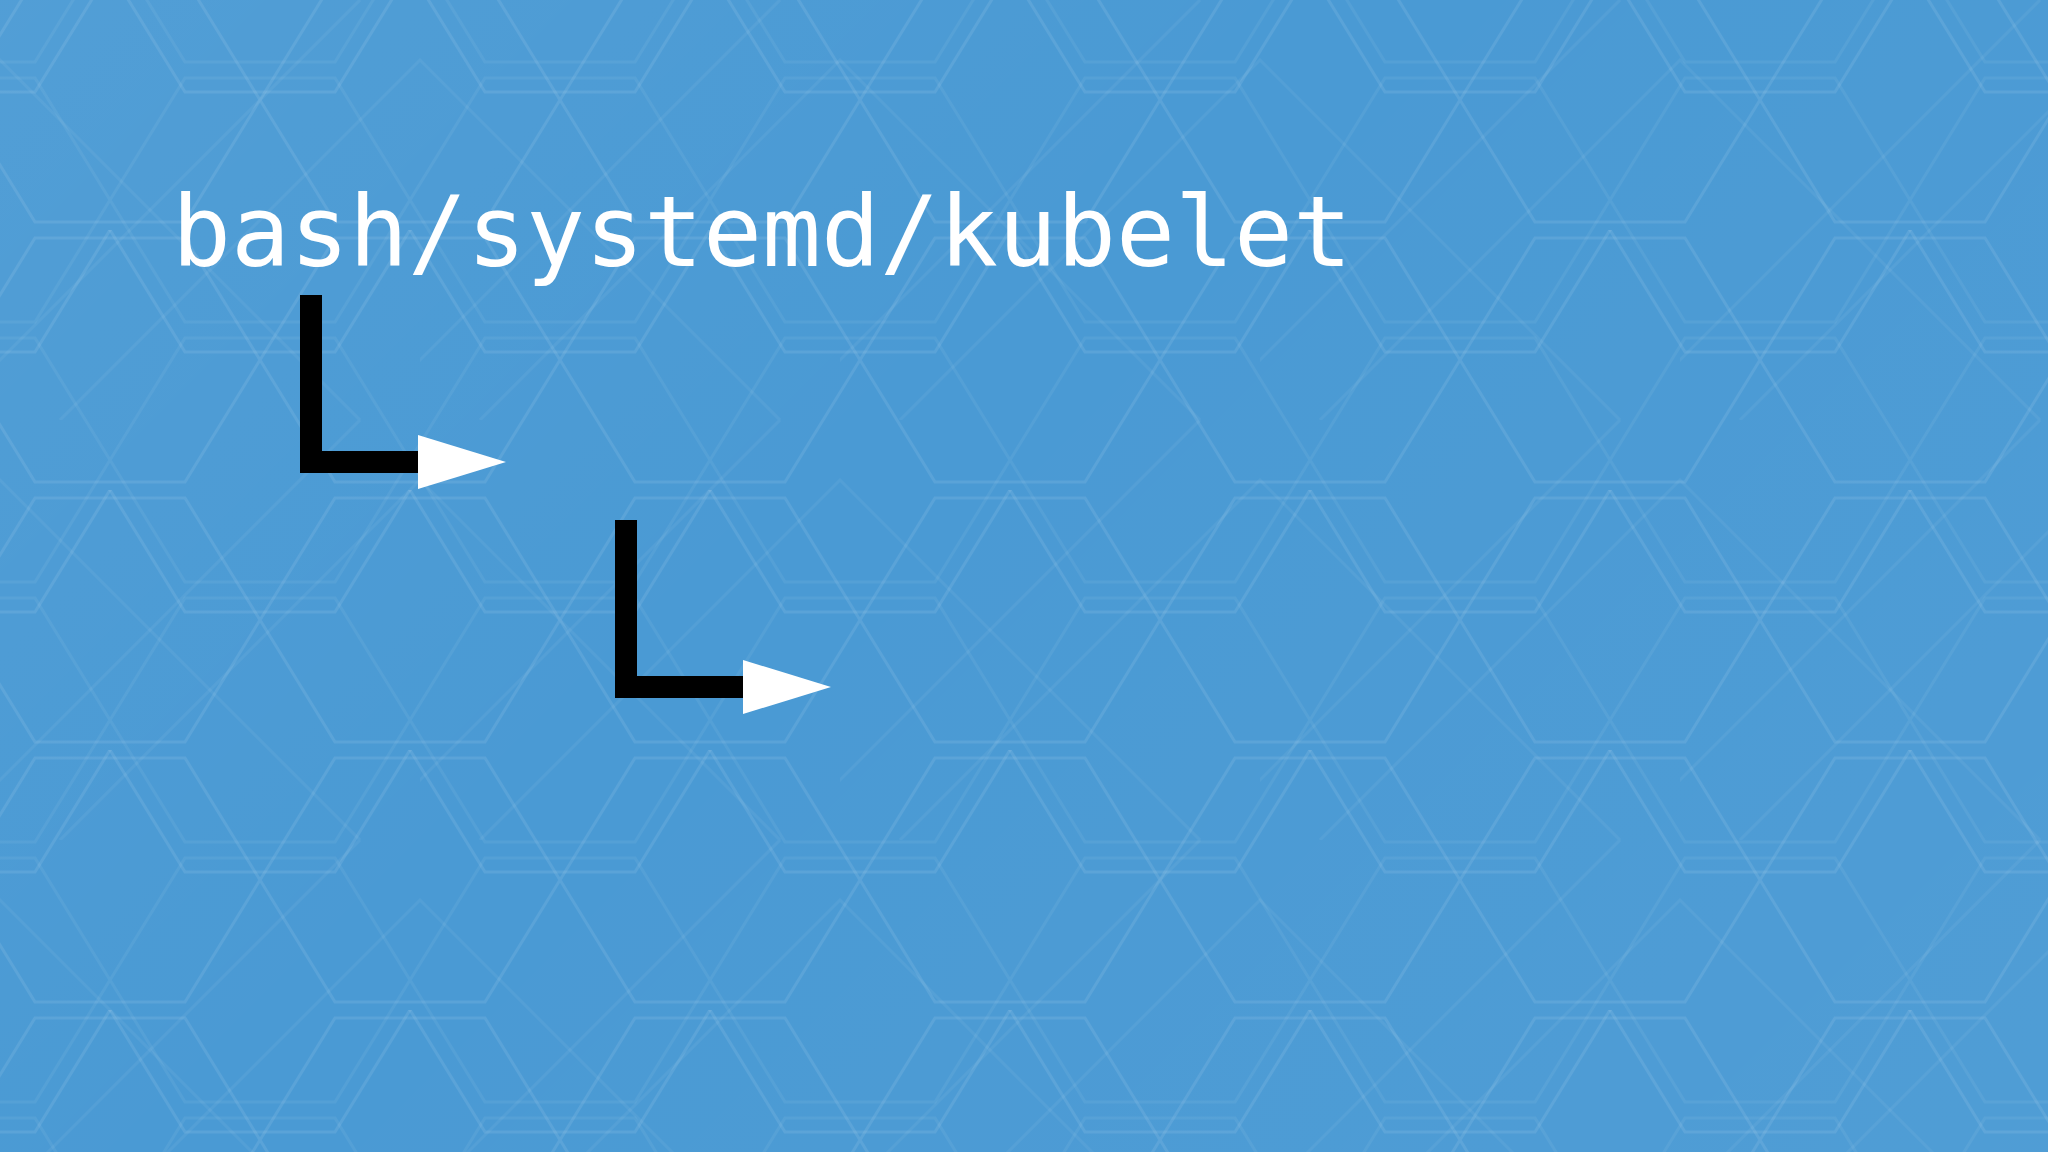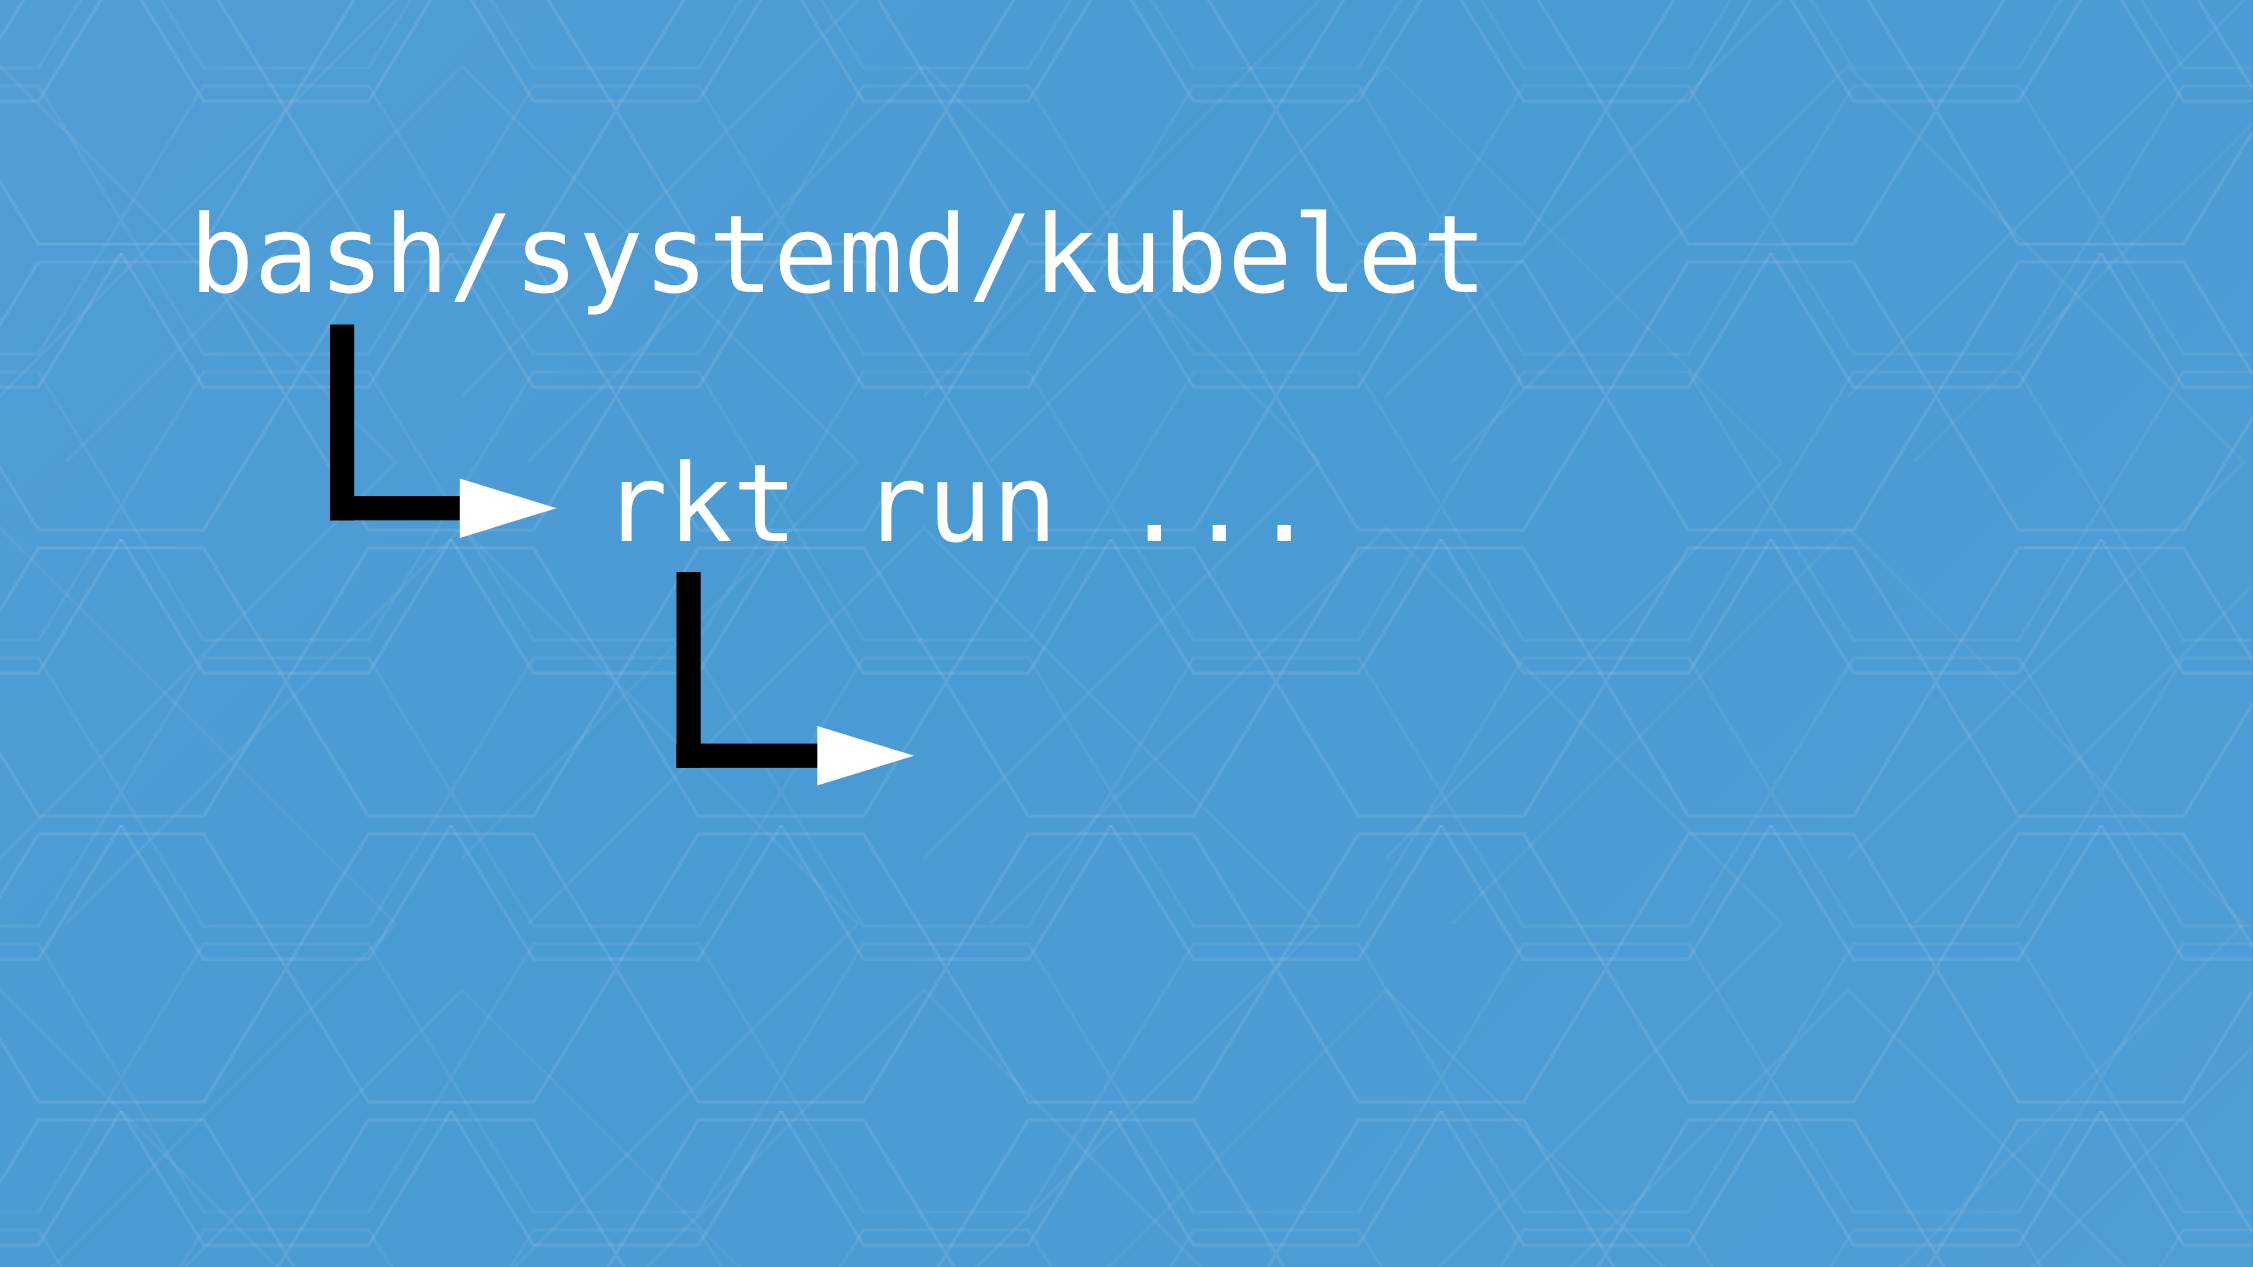--- a/index.html
+++ b/index.html
@@ -126,21 +126,20 @@
 
   <svg class="connector" id="connector-1" viewBox="0 0 240 200" aria-hidden="true">
 
     <rect x="0" y="0" width="22" height="178"></rect>
 
     <rect x="0" y="156" width="136" height="22"></rect>
 
     <polygon points="118,140 206,167 118,194"></polygon>
   </svg>
 
-  <div class="node mono" id="node-rkt">rkt run ...</div>
 
   <svg class="connector" id="connector-2" viewBox="0 0 250 200" aria-hidden="true">
     <rect x="0" y="0" width="22" height="178"></rect>
     <rect x="0" y="156" width="146" height="22"></rect>
     <polygon points="128,140 216,167 128,194"></polygon>
   </svg>
 
 
 </div>
 

